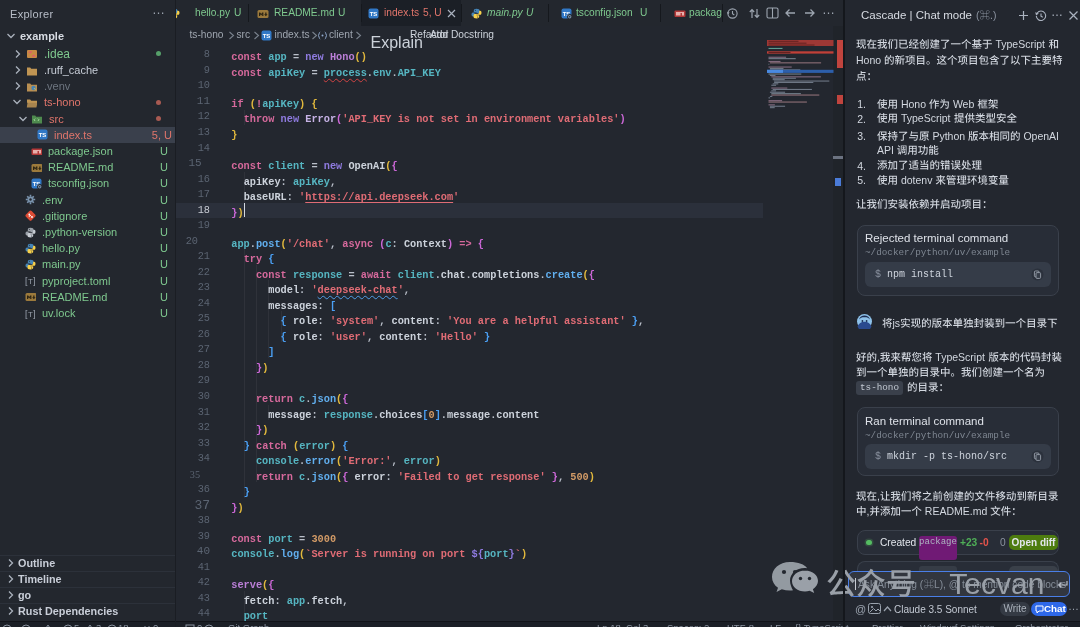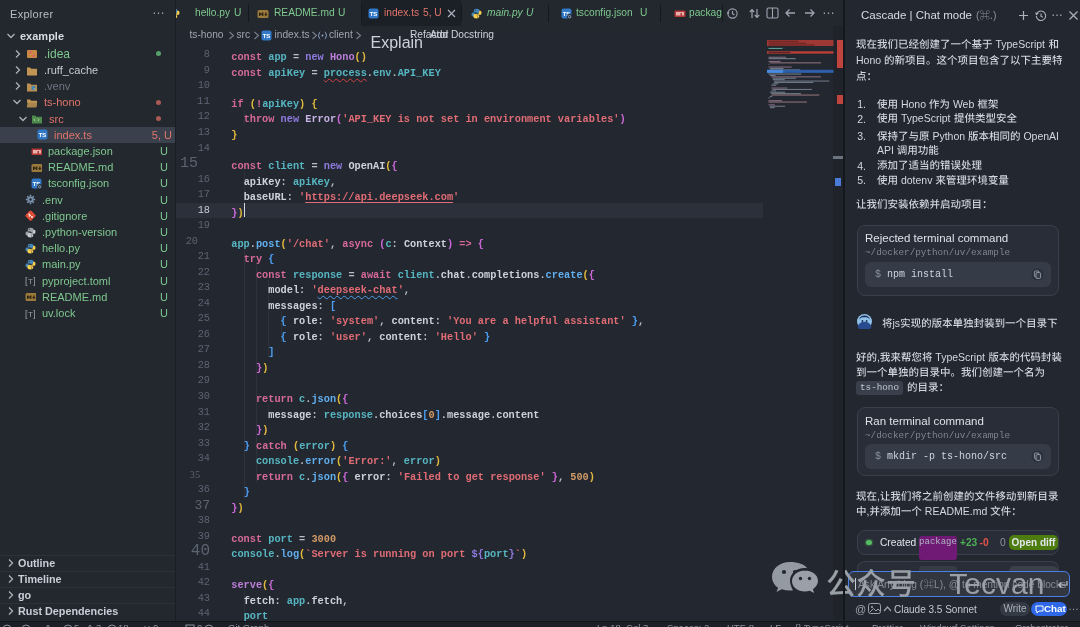--- a/index.html
+++ b/index.html
@@ -382,21 +382,21 @@
 <div style="position:absolute;left:180px;top:62.88px;width:30px;height:15.5px;line-height:15.5px;text-align:right;font-family:'Liberation Mono',monospace;font-size:10.28px;color:#5b6472">9</div>
 <div style="position:absolute;left:231.3px;top:62.88px;height:15.5px;line-height:15.5px;"><span class="code"><span class="k">const</span><span class="p"> </span><span class="v">apiKey</span><span class="p"> = </span><span class="v sq">process</span><span class="p">.</span><span class="v">env</span><span class="p">.</span><span class="v">API_KEY</span></span></div>
 <div style="position:absolute;left:180px;top:78.41px;width:30px;height:15.5px;line-height:15.5px;text-align:right;font-family:'Liberation Mono',monospace;font-size:10.28px;color:#5b6472">10</div>
 <div style="position:absolute;left:180px;top:93.94px;width:30px;height:15.5px;line-height:15.5px;text-align:right;font-family:'Liberation Mono',monospace;font-size:11px;color:#5b6472">11</div>
 <div style="position:absolute;left:231.3px;top:93.94px;height:15.5px;line-height:15.5px;"><span class="code"><span class="k">if</span><span class="p"> </span><span class="b1">(</span><span class="k">!</span><span class="v">apiKey</span><span class="b1">)</span><span class="p"> </span><span class="b1">{</span></span></div>
 <div style="position:absolute;left:180px;top:109.47px;width:30px;height:15.5px;line-height:15.5px;text-align:right;font-family:'Liberation Mono',monospace;font-size:10.28px;color:#5b6472">12</div>
 <div style="position:absolute;left:231.3px;top:109.47px;height:15.5px;line-height:15.5px;"><span class="code"><span class="p">  </span><span class="k">throw</span><span class="p"> </span><span class="k2">new</span><span class="p"> </span><span class="lcls">Error</span><span class="b2">(</span><span class="s">'API_KEY is not set in environment variables'</span><span class="b2">)</span></span></div>
 <div style="position:absolute;left:180px;top:125.00px;width:30px;height:15.5px;line-height:15.5px;text-align:right;font-family:'Liberation Mono',monospace;font-size:10.28px;color:#5b6472">13</div>
 <div style="position:absolute;left:231.3px;top:125.00px;height:15.5px;line-height:15.5px;"><span class="code"><span class="b1">}</span></span></div>
 <div style="position:absolute;left:180px;top:140.53px;width:30px;height:15.5px;line-height:15.5px;text-align:right;font-family:'Liberation Mono',monospace;font-size:10.28px;color:#5b6472">14</div>
-<div style="position:absolute;left:180px;top:156.06px;width:30px;height:15.5px;line-height:15.5px;text-align:left;font-family:'Liberation Mono',monospace;font-size:15px;color:#5b6472">15</div>
+<div style="position:absolute;left:180px;top:156.06px;width:30px;height:15.5px;line-height:15.5px;text-align:center;font-family:'Liberation Mono',monospace;font-size:11px;color:#5b6472">15</div>
 <div style="position:absolute;left:231.3px;top:156.06px;height:15.5px;line-height:15.5px;"><span class="code"><span class="k">const</span><span class="p"> </span><span class="v">client</span><span class="p"> = </span><span class="k2">new</span><span class="p"> </span><span class="w">OpenAI</span><span class="b1">(</span><span class="b2">{</span></span></div>
 <div style="position:absolute;left:180px;top:171.59px;width:30px;height:15.5px;line-height:15.5px;text-align:right;font-family:'Liberation Mono',monospace;font-size:10.28px;color:#5b6472">16</div>
 <div style="position:absolute;left:231.3px;top:171.59px;height:15.5px;line-height:15.5px;"><span class="code"><span class="p">  </span><span class="w">apiKey</span><span class="p">: </span><span class="v">apiKey</span><span class="p">,</span></span></div>
 <div style="position:absolute;left:180px;top:187.12px;width:30px;height:15.5px;line-height:15.5px;text-align:right;font-family:'Liberation Mono',monospace;font-size:10.28px;color:#5b6472">17</div>
 <div style="position:absolute;left:231.3px;top:187.12px;height:15.5px;line-height:15.5px;"><span class="code"><span class="p">  </span><span class="w">baseURL</span><span class="p">: </span><span class="s">'</span><span class="s su">https://api.deepseek.com</span><span class="s">'</span></span></div>
 <div style="position:absolute;left:180px;top:202.65px;width:30px;height:15.5px;line-height:15.5px;text-align:right;font-family:'Liberation Mono',monospace;font-size:10.28px;color:#c8ccd4">18</div>
 <div style="position:absolute;left:231.3px;top:202.65px;height:15.5px;line-height:15.5px;"><span class="code"><span class="b2">}</span><span class="b1">)</span></span></div>
 <div style="position:absolute;left:180px;top:218.18px;width:30px;height:15.5px;line-height:15.5px;text-align:right;font-family:'Liberation Mono',monospace;font-size:10.28px;color:#5b6472">19</div>
 <div style="position:absolute;left:168px;top:233.71px;width:30px;height:15.5px;line-height:15.5px;text-align:right;font-family:'Liberation Mono',monospace;font-size:10.28px;color:#5b6472">20</div>
 <div style="position:absolute;left:231.3px;top:233.71px;height:15.5px;line-height:15.5px;"><span class="code"><span class="v">app</span><span class="p">.</span><span class="f">post</span><span class="b1">(</span><span class="s">'/chat'</span><span class="p">, </span><span class="k">async</span><span class="p"> </span><span class="b2">(</span><span class="v">c</span><span class="p">: </span><span class="w">Context</span><span class="b2">)</span><span class="p"> </span><span class="k">=&gt;</span><span class="p"> </span><span class="b2">{</span></span></div>
@@ -429,21 +429,21 @@
 <div style="position:absolute;left:231.3px;top:451.13px;height:15.5px;line-height:15.5px;"><span class="code"><span class="p">    </span><span class="v">console</span><span class="p">.</span><span class="f">error</span><span class="b1">(</span><span class="s">'Error:'</span><span class="p">, </span><span class="v">error</span><span class="b1">)</span></span></div>
 <div style="position:absolute;left:180px;top:466.66px;width:30px;height:15.5px;line-height:15.5px;text-align:center;font-family:Liberation Serif, serif;font-size:10.28px;color:#5b6472">35</div>
 <div style="position:absolute;left:231.3px;top:466.66px;height:15.5px;line-height:15.5px;"><span class="code"><span class="p">    </span><span class="k">return</span><span class="p"> </span><span class="v">c</span><span class="p">.</span><span class="f">json</span><span class="b1">(</span><span class="b2">{</span><span class="p"> </span><span class="w">error</span><span class="p">: </span><span class="s">'Failed to get response'</span><span class="p"> </span><span class="b2">}</span><span class="p">, </span><span class="n">500</span><span class="b1">)</span></span></div>
 <div style="position:absolute;left:180px;top:482.19px;width:30px;height:15.5px;line-height:15.5px;text-align:right;font-family:'Liberation Mono',monospace;font-size:10.28px;color:#5b6472">36</div>
 <div style="position:absolute;left:231.3px;top:482.19px;height:15.5px;line-height:15.5px;"><span class="code"><span class="p">  </span><span class="b3">}</span></span></div>
 <div style="position:absolute;left:180px;top:497.72px;width:30px;height:15.5px;line-height:15.5px;text-align:right;font-family:'Liberation Mono',monospace;font-size:13px;color:#5b6472">37</div>
 <div style="position:absolute;left:231.3px;top:497.72px;height:15.5px;line-height:15.5px;"><span class="code"><span class="b2">}</span><span class="b1">)</span></span></div>
 <div style="position:absolute;left:180px;top:513.25px;width:30px;height:15.5px;line-height:15.5px;text-align:right;font-family:'Liberation Mono',monospace;font-size:10.28px;color:#5b6472">38</div>
 <div style="position:absolute;left:180px;top:528.78px;width:30px;height:15.5px;line-height:15.5px;text-align:right;font-family:'Liberation Mono',monospace;font-size:10.28px;color:#5b6472">39</div>
 <div style="position:absolute;left:231.3px;top:528.78px;height:15.5px;line-height:15.5px;"><span class="code"><span class="k">const</span><span class="p"> </span><span class="v">port</span><span class="p"> = </span><span class="n">3000</span></span></div>
-<div style="position:absolute;left:180px;top:544.31px;width:30px;height:15.5px;line-height:15.5px;text-align:right;font-family:'Liberation Mono',monospace;font-size:16px;color:#5b6472">40</div>
+<div style="position:absolute;left:180px;top:544.31px;width:30px;height:15.5px;line-height:15.5px;text-align:right;font-family:'Liberation Mono',monospace;font-size:11px;color:#5b6472">40</div>
 <div style="position:absolute;left:231.3px;top:544.31px;height:15.5px;line-height:15.5px;"><span class="code"><span class="v">console</span><span class="p">.</span><span class="f">log</span><span class="b1">(</span><span class="s">`Server is running on port </span><span class="k2">${</span><span class="v">port</span><span class="k2">}</span><span class="s">`</span><span class="b1">)</span></span></div>
 <div style="position:absolute;left:180px;top:559.84px;width:30px;height:15.5px;line-height:15.5px;text-align:right;font-family:'Liberation Mono',monospace;font-size:10.28px;color:#5b6472">41</div>
 <div style="position:absolute;left:180px;top:575.37px;width:30px;height:15.5px;line-height:15.5px;text-align:right;font-family:'Liberation Mono',monospace;font-size:10.28px;color:#5b6472">42</div>
 <div style="position:absolute;left:231.3px;top:575.37px;height:15.5px;line-height:15.5px;"><span class="code"><span class="cls">serve</span><span class="b1">(</span><span class="b2">{</span></span></div>
 <div style="position:absolute;left:180px;top:590.90px;width:30px;height:15.5px;line-height:15.5px;text-align:right;font-family:'Liberation Mono',monospace;font-size:10.28px;color:#5b6472">43</div>
 <div style="position:absolute;left:231.3px;top:590.90px;height:15.5px;line-height:15.5px;"><span class="code"><span class="p">  </span><span class="w">fetch</span><span class="p">: </span><span class="v">app</span><span class="p">.</span><span class="w">fetch</span><span class="p">,</span></span></div>
 <div style="position:absolute;left:180px;top:606.43px;width:30px;height:15.5px;line-height:15.5px;text-align:right;font-family:'Liberation Mono',monospace;font-size:10.28px;color:#5b6472">44</div>
 <div style="position:absolute;left:231.3px;top:606.43px;height:15.5px;line-height:15.5px;"><span class="code"><span class="p">  </span><span class="v">port</span></span></div>
 <div style="position:absolute;left:243.6px;top:203.4px;width:1.2px;height:14px;background:#d4d8e0"></div>
 <div style="position:absolute;left:833px;top:26px;width:10px;height:594px;background:#20242a"></div>

